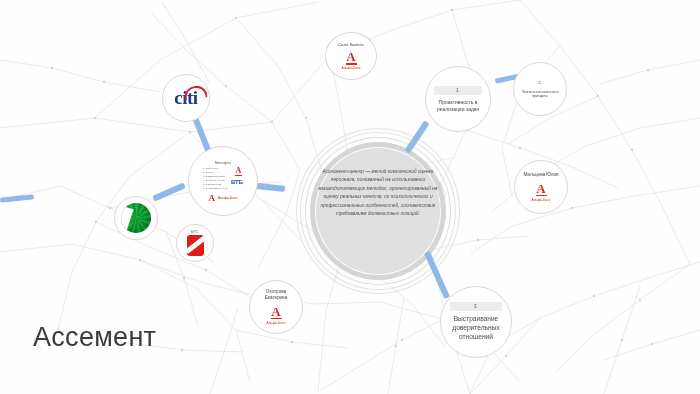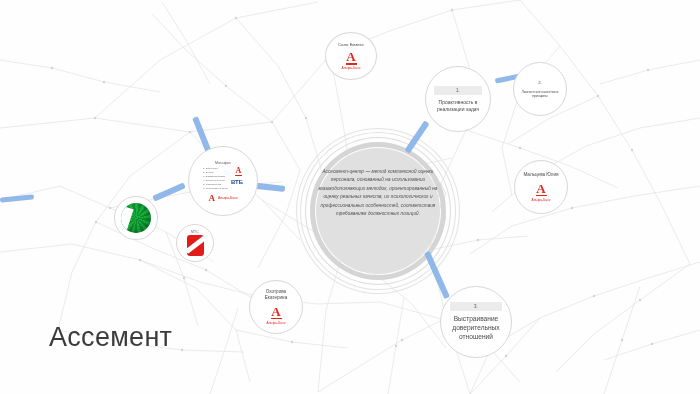--- a/index.html
+++ b/index.html
@@ -208,20 +208,26 @@
 
   <div class="node" style="left:325px;top:32px;width:52px;height:48px;">
     <div class="node-title" style="font-size:4.4px;">Соло Бизнес</div>
     <div class="logo-alfa" style="margin-top:4px;">
       <div class="a">A</div>
       <div class="bar2"></div>
       <div class="cap">Альфа-Банк</div>
     </div>
   </div>
 
+  <div class="node" style="left:162px;top:74px;width:48px;height:48px;">
+    <div class="logo-citi">
+      <div class="citi-word">citi</div>
+      <div class="arc"></div>
+    </div>
+  </div>
 
   <div class="node" style="left:188px;top:146px;width:70px;height:70px;padding:6px;">
     <div class="mgf-head">Мегафон</div>
     <div class="mgf-body">
       <div class="mgf-list">
         <div>1. Структура</div>
         <div>2. Схема</div>
         <div>3. Взаимодействие</div>
         <div>4. Подход к оценке</div>
         <div>5. Компетенции</div>
@@ -283,15 +289,15 @@
       <div class="bar2"></div>
       <div class="cap">Альфа-Банк</div>
     </div>
   </div>
 
   <div class="node" style="left:440px;top:286px;width:72px;height:72px;">
     <div class="numchip">3.</div>
     <div class="node-title" style="font-size:6.6px;width:60px;line-height:1.35;">Выстраивание доверительных отношений</div>
   </div>
 
-  <div class="title" style="left:33px;top:322px;margin-left:16px;">Ассемент</div>
+  <div class="title" style="left:33px;top:322px;">Ассемент</div>
 
 </div>
 
 </body></html>

